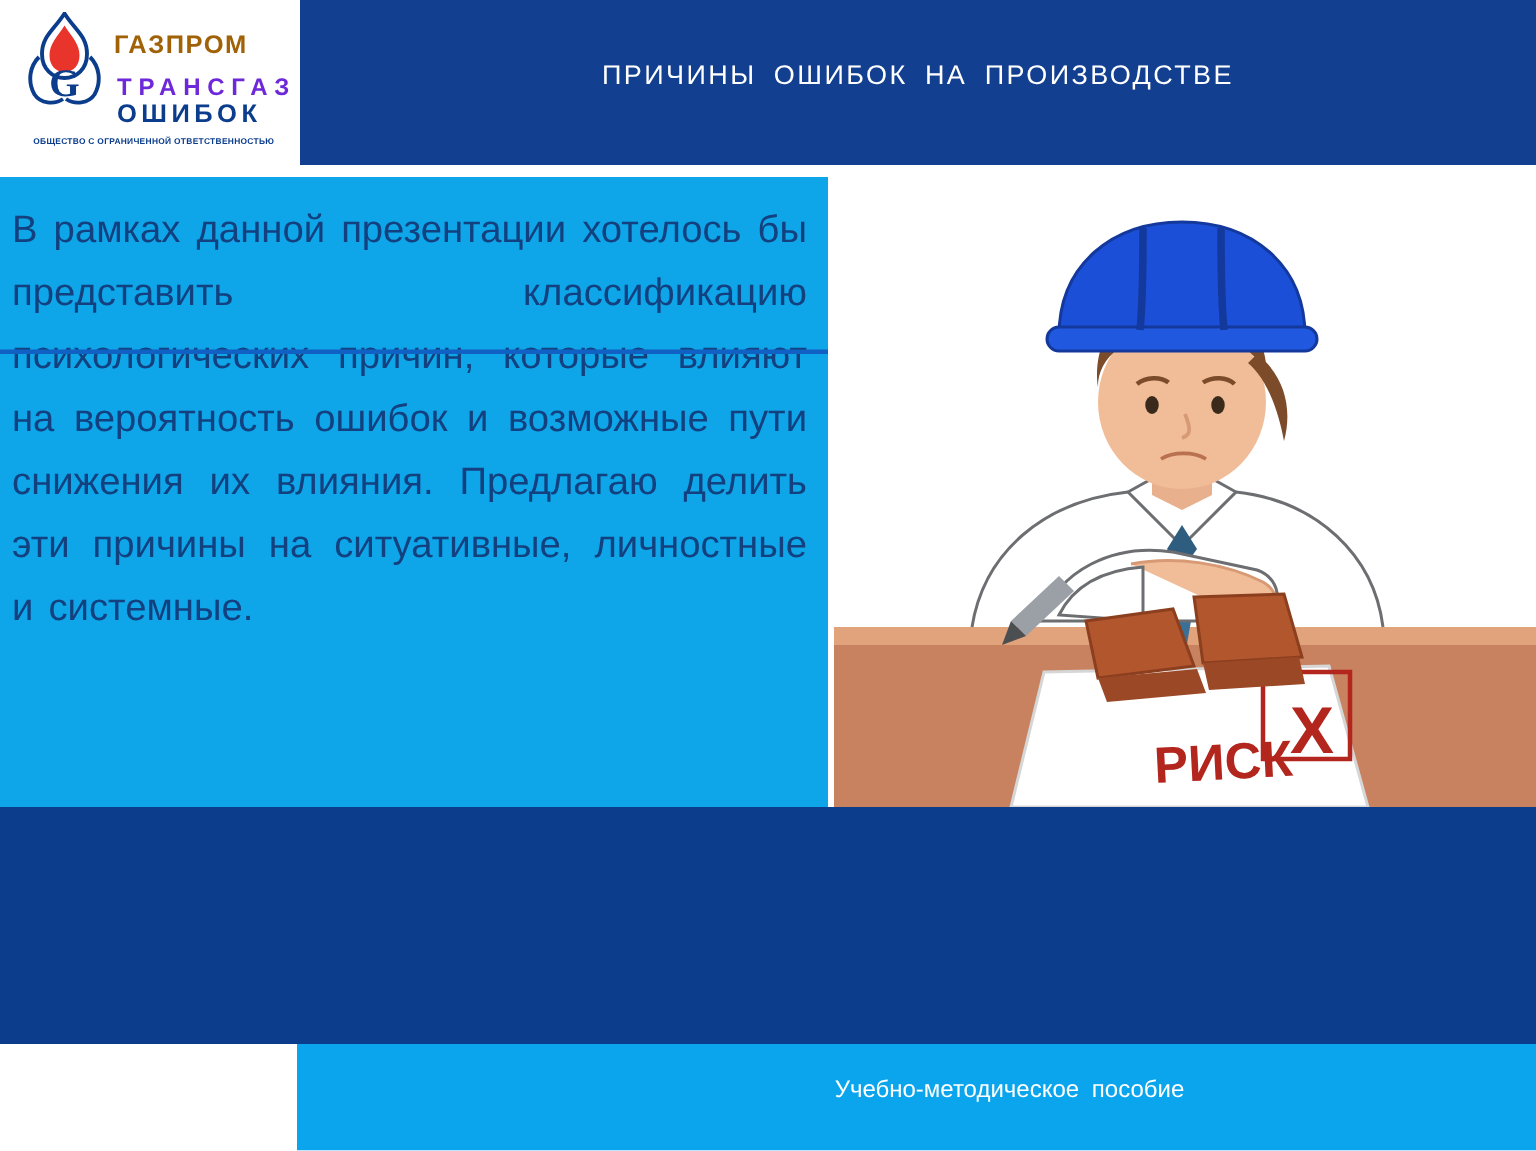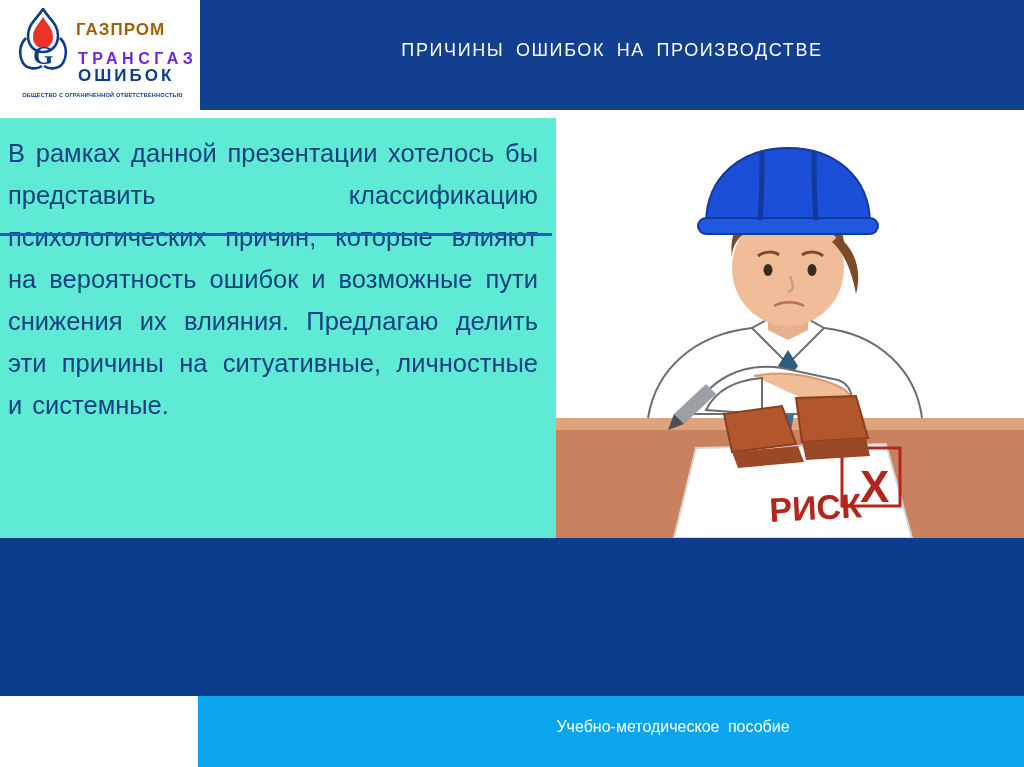--- a/index.html
+++ b/index.html
@@ -92,22 +92,21 @@
     color: #0b3d8c;
     letter-spacing: 0.2px;
     font-weight: bold;
   }
 
   
   .text-panel {
     position: absolute;
     left: 0; top: 118px;
     width: 552px; height: 420px;
-    background: #5eead4;
-    padding-left: 38px;
+    background: #0ea5e9;
   }
   .text-panel-rule {
     position: absolute;
     left: 0; top: 115px;
     width: 552px; height: 3px;
     background: #1161c4;
   }
   .body-text {
     position: absolute;
     left: 8px; top: 14px;

